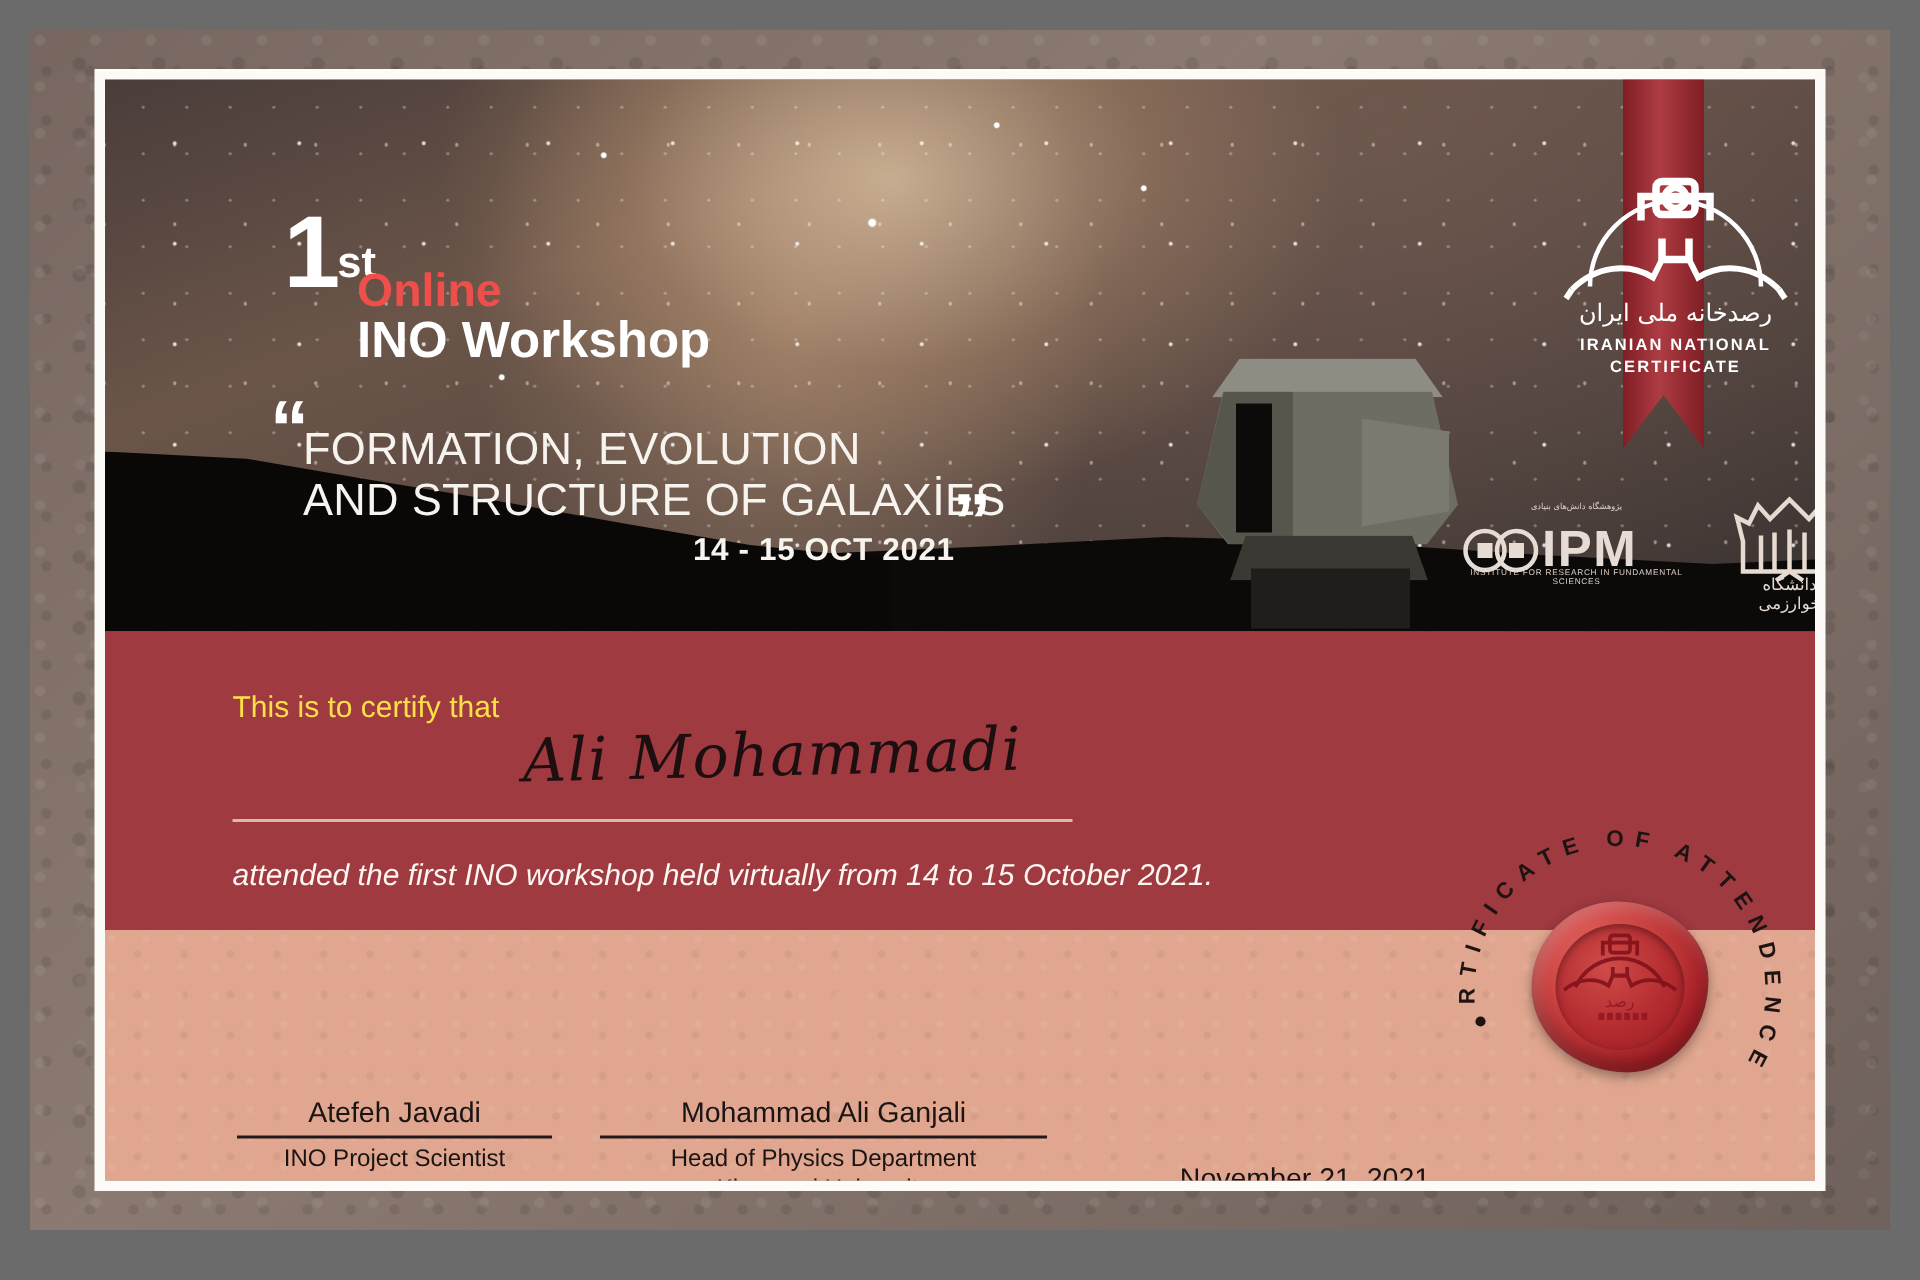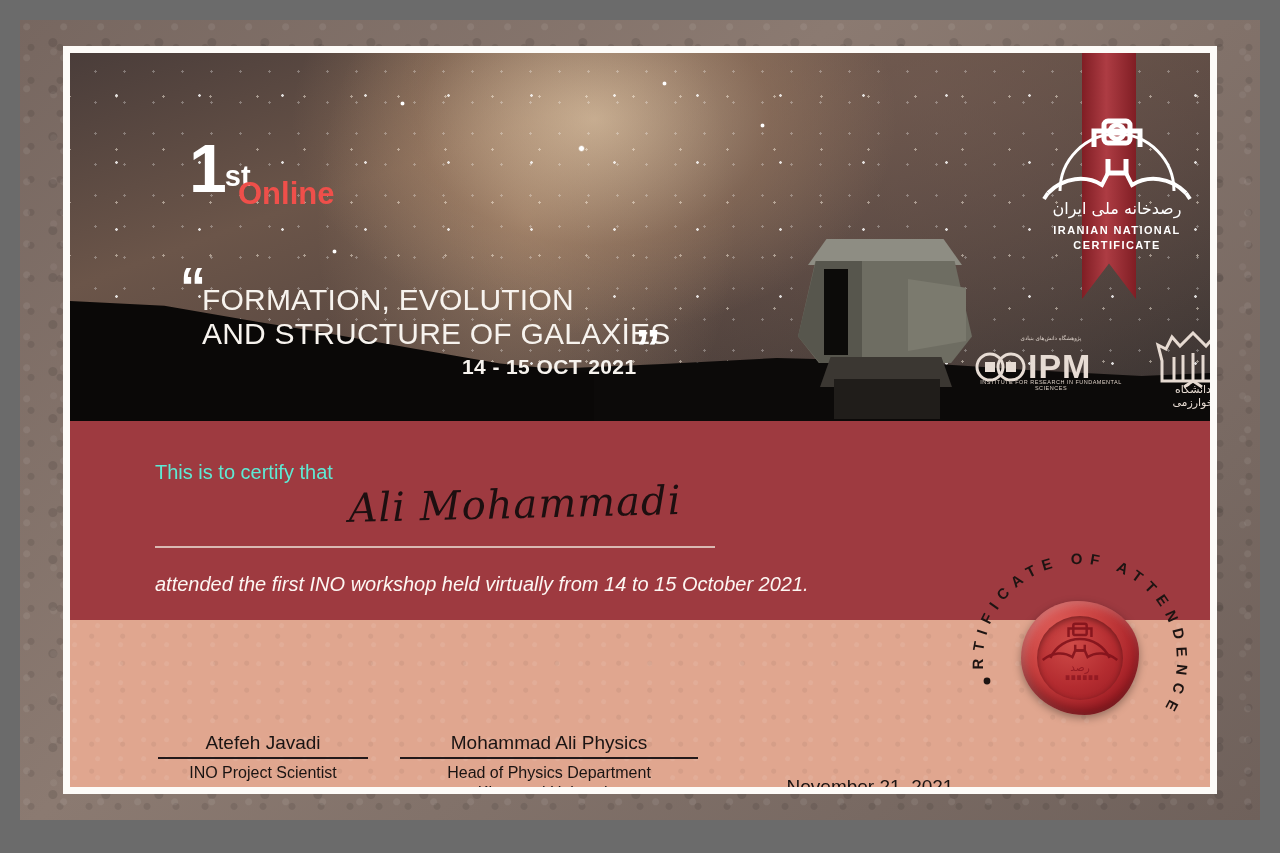--- a/index.html
+++ b/index.html
@@ -107,21 +107,21 @@
     font-size:5.5px;direction:rtl;font-family:"DejaVu Sans",sans-serif;opacity:.9;}
   .ipm-letters{position:absolute;left:56px;top:10px;color:#e7dcd4;font-size:34px;font-weight:bold;letter-spacing:1px;}
   .ipm-tag-bot{position:absolute;left:0;right:0;bottom:6px;text-align:center;color:#ddd0c6;
     font-size:5.5px;letter-spacing:.5px;}
   .khu-logo{position:absolute;left:1084px;top:278px;width:78px;height:76px;}
   .khu-persian{position:absolute;left:0;right:0;bottom:-2px;text-align:center;color:#e6dad1;
     font-size:11px;direction:rtl;font-family:"DejaVu Sans",sans-serif;}
 
   
   #redband{position:absolute;left:0;top:368px;width:100%;height:199px;background:#9e3a40;}
-  .t-certify{position:absolute;left:85px;top:40px;color:#5eead4;font-size:20px;}
+  .t-certify{position:absolute;left:85px;top:40px;color:#fde047;font-size:20px;}
   .t-name{position:absolute;left:190px;top:60px;width:510px;text-align:center;color:#1d0f10;
     font-family:"DejaVu Serif",serif;font-style:italic;font-size:40px;letter-spacing:1px;
     transform:rotate(-1.4deg);}
   .name-rule{position:absolute;left:85px;top:125px;width:560px;height:2px;background:#e7d9cf;opacity:.8;}
   .t-attended{position:absolute;left:85px;top:152px;color:#fdf6f2;font-size:20px;font-style:italic;}
 
   
   #salmonband{position:absolute;left:0;top:567px;width:100%;height:200px;
     background:#e0a68f;
     background-image:
@@ -181,20 +181,21 @@
             <div class="dome-pier"></div>
           </div>
 
           <div class="ribbon"></div>
           <div class="ribbon-dark"></div>
 
           <div class="t-1st">
             <span class="num">1</span><span class="sup">st</span>
           </div>
           <div class="t-online">Online</div>
+          <div class="t-ino">INO Workshop</div>
 
           <div class="quote-open">“</div>
           <div class="t-topic">
             <div>FORMATION, EVOLUTION</div>
             <div>AND STRUCTURE OF GALAXİES</div>
           </div>
           <div class="quote-close">”</div>
           <div class="t-dates">14 - 15 OCT 2021</div>
 
           <div class="ino-logo">
@@ -245,21 +246,21 @@
 
         <div id="salmonband">
 
           <div class="sigblock" id="sig1">
             <div class="sig-name">Atefeh Javadi</div>
             <div class="sig-rule"></div>
             <div class="sig-role">INO Project Scientist</div>
           </div>
 
           <div class="sigblock" id="sig2">
-            <div class="sig-name">Mohammad Ali Physics</div>
+            <div class="sig-name">Mohammad Ali Ganjali</div>
             <div class="sig-rule"></div>
             <div class="sig-role">Head of Physics Department</div>
             <div class="sig-role">Kharazmi University</div>
           </div>
 
           <div class="sigblock" id="sig3">
             <div class="sig-name">November 21, 2021</div>
             <div class="sig-rule"></div>
             <div class="sig-role">Date</div>
           </div>

